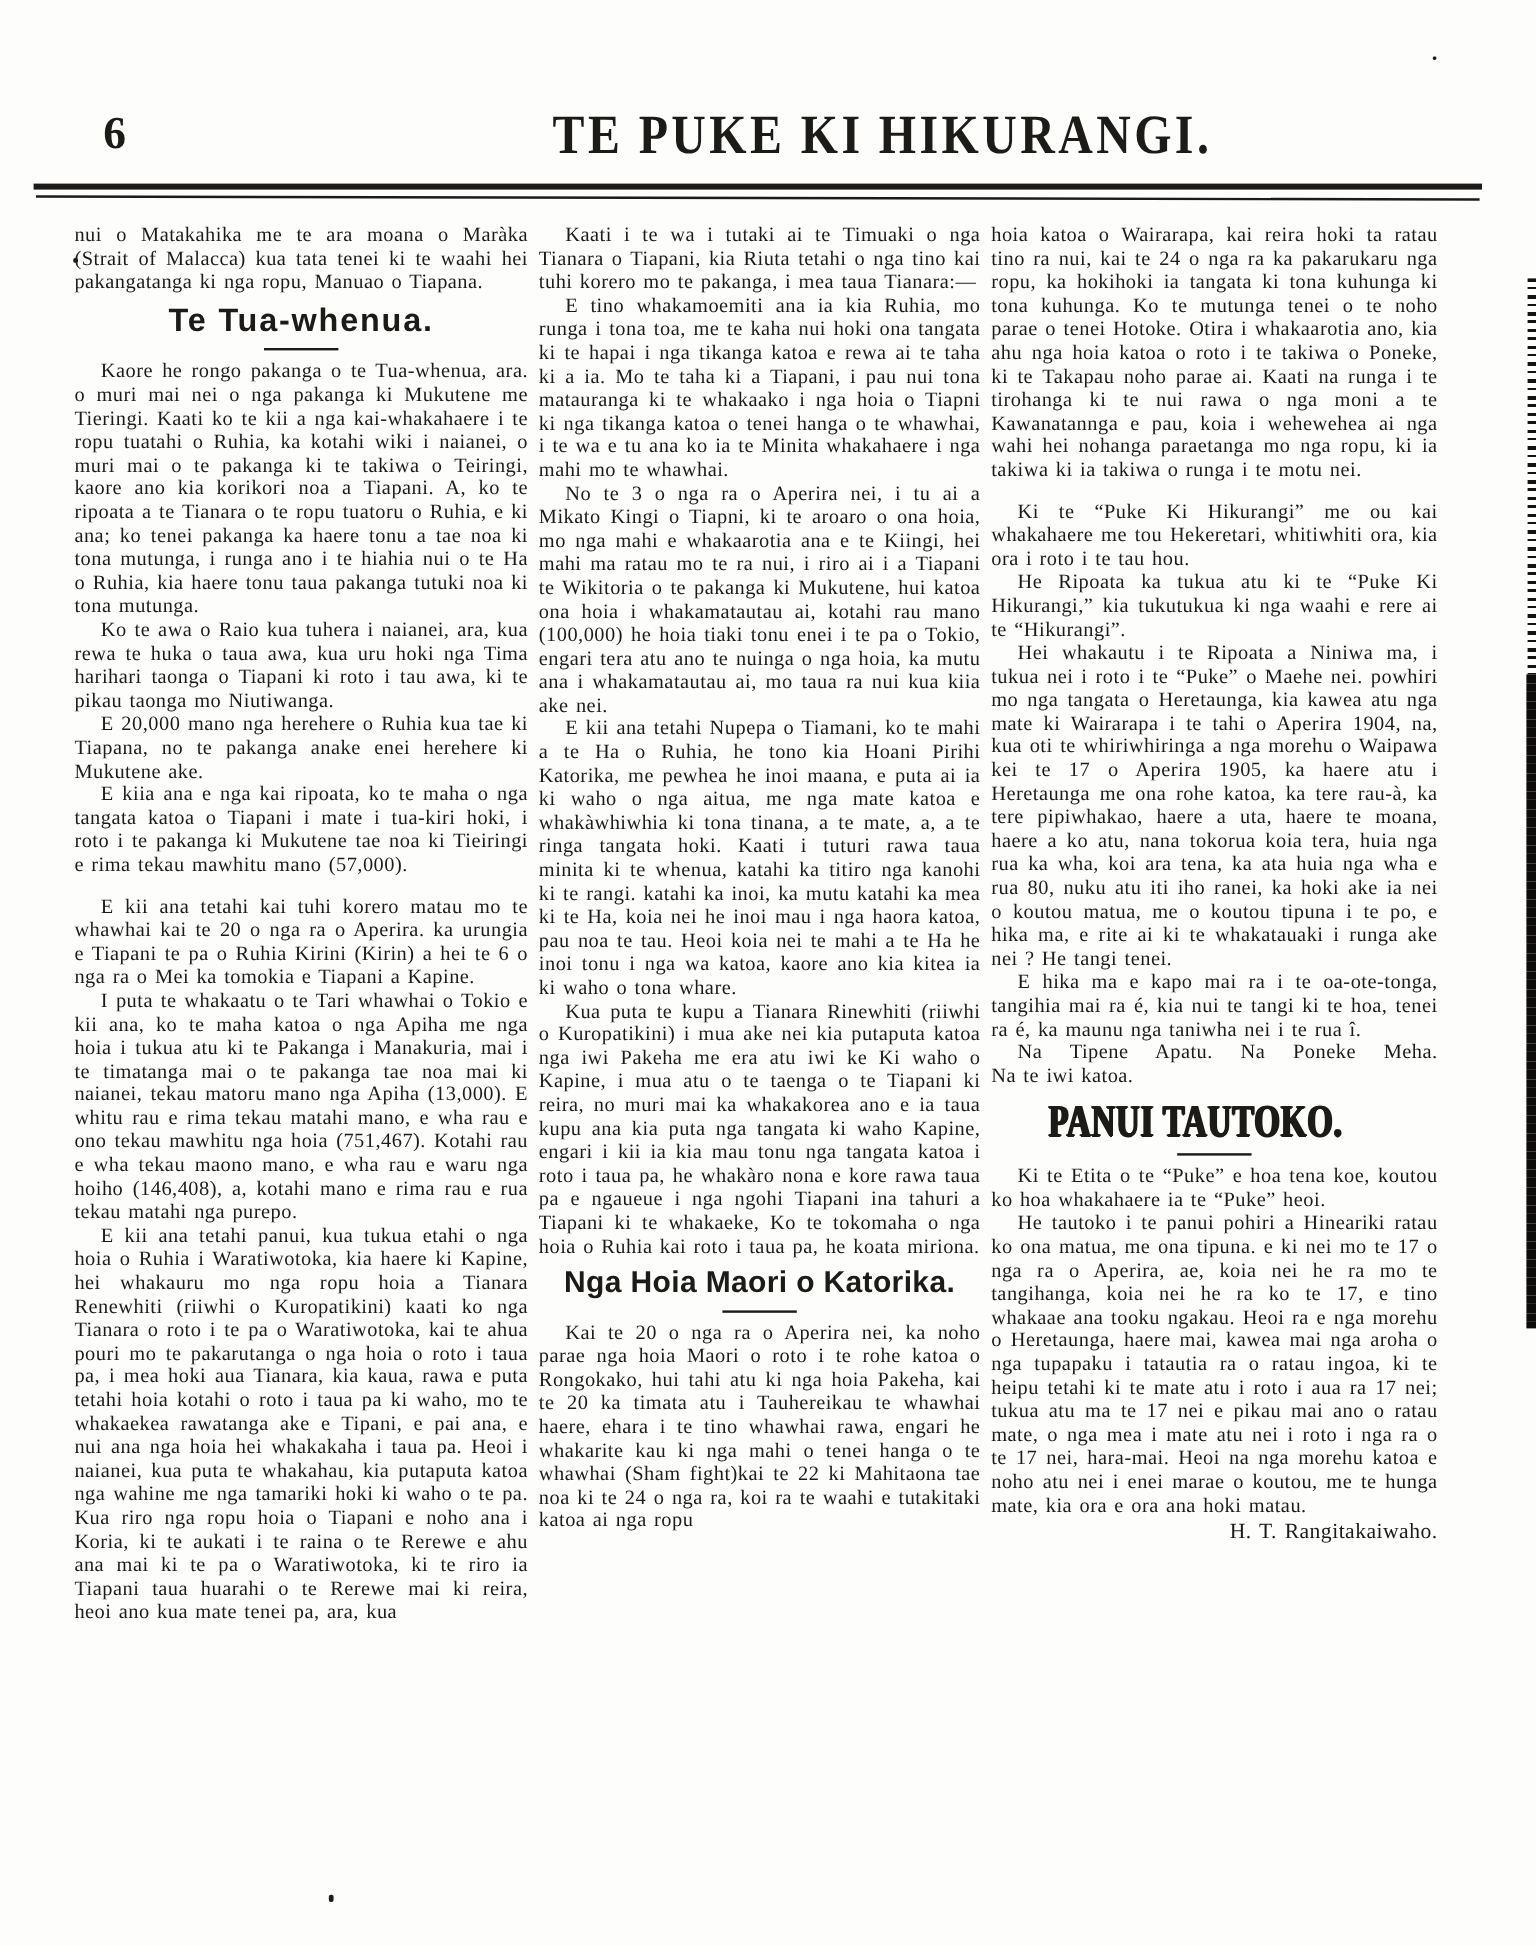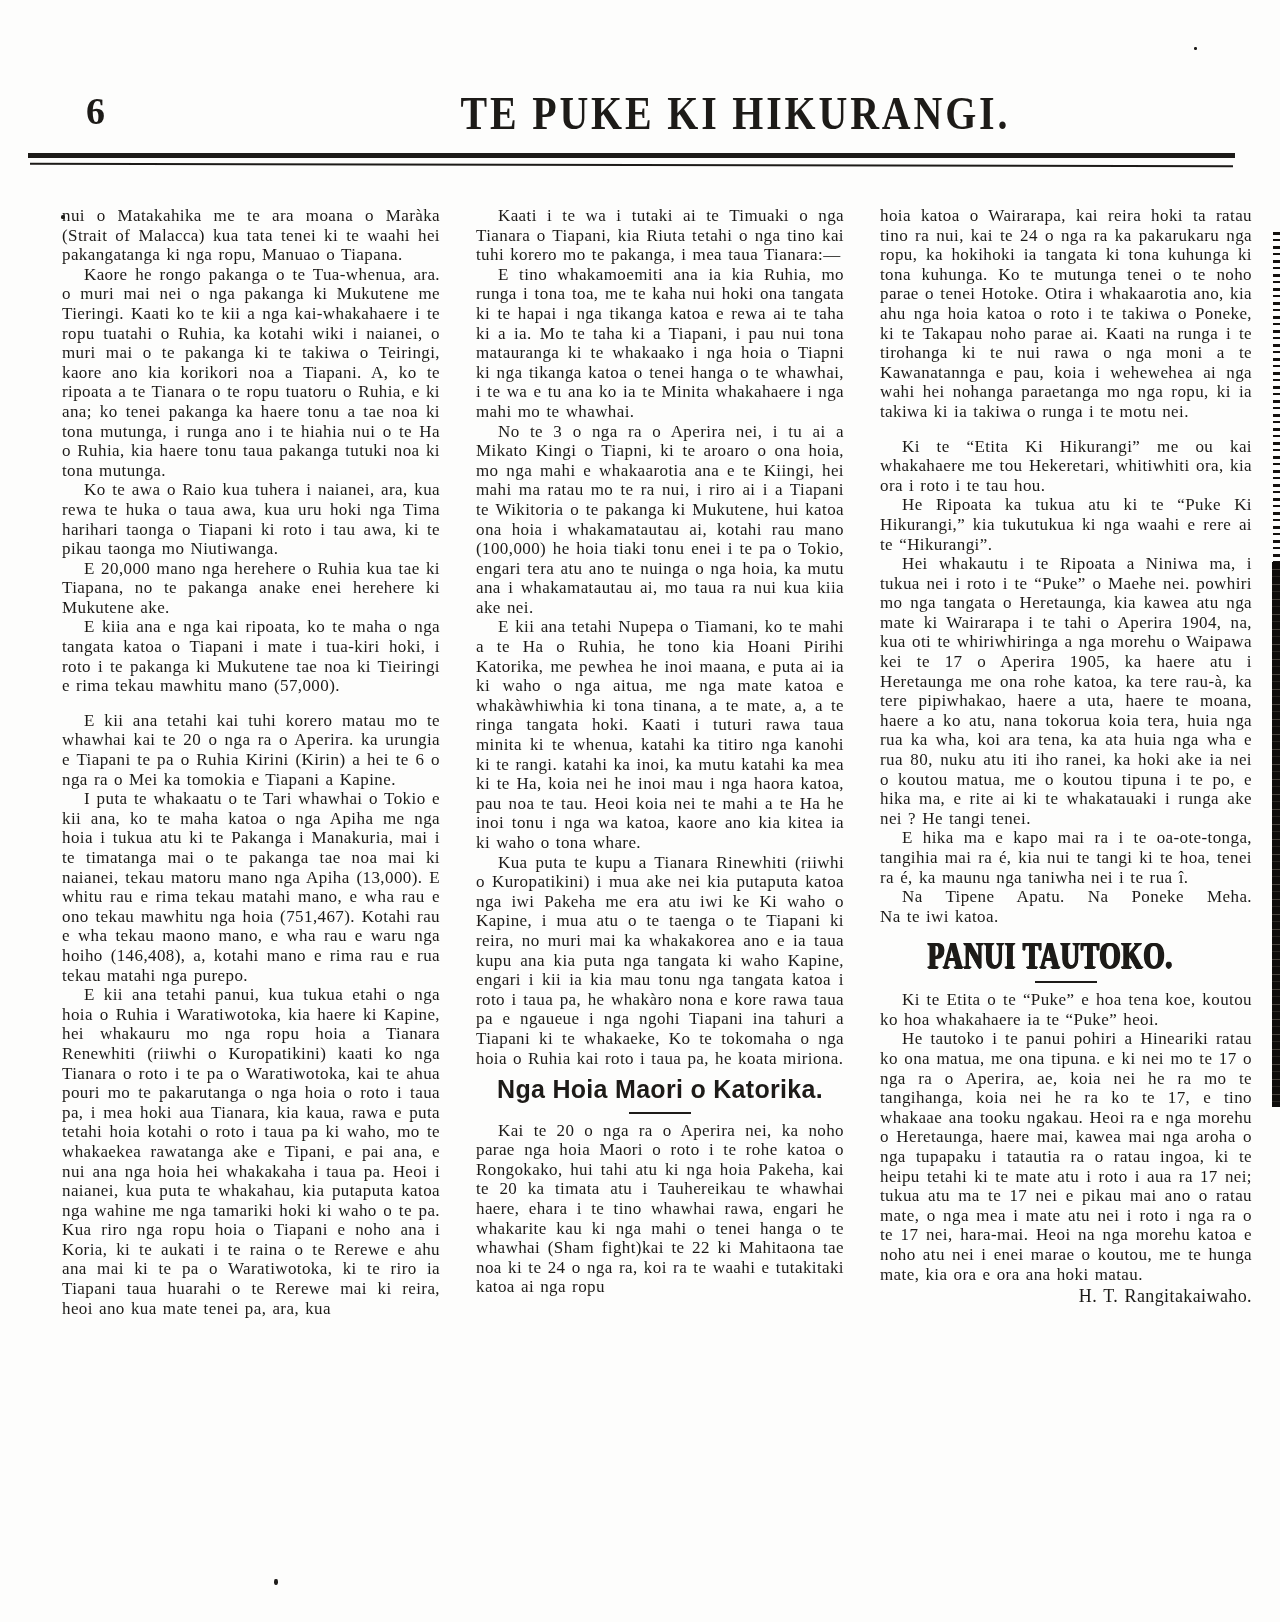--- a/index.html
+++ b/index.html
@@ -19,21 +19,21 @@
     text-align:center;
     font:bold 42px/1 "Liberation Serif", serif;
     letter-spacing:3px; white-space:nowrap;
     transform:scale(0.95,1.1); transform-origin:center top;
   }
   .rule-thick { position:absolute; left:28px; top:153px; width:1207px; height:5px; background:var(--ink); }
   .rule-thin  { position:absolute; left:30px; top:164px; width:1203px; height:2px; background:var(--ink); transform:rotate(0.12deg); }
 
   .columns {
     position:absolute; left:62px; top:186px; width:1154px;
-    display:flex; gap:36px;margin-top:20px;
+    display:flex; gap:9px;
   }
   .col { flex:0 0 auto; }
   .col-0 { width:378px; } .col-1 { width:368px; } .col-2 { width:372px; }
 
   .para {
     margin:0; text-align:justify;
     font-size:17px; line-height:19.6px;
     letter-spacing:0.4px; word-spacing:1.5px;
     color:var(--ink);
   }
@@ -83,20 +83,24 @@
 
 <div class="page">
   <div class="page-number">6</div>
   <h1 class="masthead">TE PUKE KI HIKURANGI.</h1>
   <div class="rule-thick"></div>
   <div class="rule-thin"></div>
 
   <div class="columns">
     <div class="col col-0">
         <p class="para continuation">nui o Matakahika me te ara moana o Maràka (Strait of Malacca) kua tata tenei ki te waahi hei pakangatanga ki nga ropu, Manuao o Tiapana.</p>
+        <div class="sec-head heading">
+          <div class="sec-head-text">Te Tua-whenua.</div>
+          <hr class="sec-rule">
+        </div>
         <p class="para paragraph">Kaore he rongo pakanga o te Tua-whenua, ara. o muri mai nei o nga pakanga ki Mukutene me Tieringi. Kaati ko te kii a nga kai-whakahaere i te ropu tuatahi o Ruhia, ka kotahi wiki i naianei, o muri mai o te pakanga ki te takiwa o Teiringi, kaore ano kia korikori noa a Tiapani. A, ko te ripoata a te Tianara o te ropu tuatoru o Ruhia, e ki ana; ko tenei pakanga ka haere tonu a tae noa ki tona mutunga, i runga ano i te hiahia nui o te Ha o Ruhia, kia haere tonu taua pakanga tutuki noa ki tona mutunga.</p>
         <p class="para paragraph">Ko te awa o Raio kua tuhera i naianei, ara, kua rewa te huka o taua awa, kua uru hoki nga Tima harihari taonga o Tiapani ki roto i tau awa, ki te pikau taonga mo Niutiwanga.</p>
         <p class="para paragraph">E 20,000 mano nga herehere o Ruhia kua tae ki Tiapana, no te pakanga anake enei herehere ki Mukutene ake.</p>
         <p class="para paragraph">E kiia ana e nga kai ripoata, ko te maha o nga tangata katoa o Tiapani i mate i tua-kiri hoki, i roto i te pakanga ki Mukutene tae noa ki Tieiringi e rima tekau mawhitu mano (57,000).</p>
         <p class="para paragraph spaced">E kii ana tetahi kai tuhi korero matau mo te whawhai kai te 20 o nga ra o Aperira. ka urungia e Tiapani te pa o Ruhia Kirini (Kirin) a hei te 6 o nga ra o Mei ka tomokia e Tiapani a Kapine.</p>
         <p class="para paragraph">I puta te whakaatu o te Tari whawhai o Tokio e kii ana, ko te maha katoa o nga Apiha me nga hoia i tukua atu ki te Pakanga i Manakuria, mai i te timatanga mai o te pakanga tae noa mai ki naianei, tekau matoru mano nga Apiha (13,000). E whitu rau e rima tekau matahi mano, e wha rau e ono tekau mawhitu nga hoia (751,467). Kotahi rau e wha tekau maono mano, e wha rau e waru nga hoiho (146,408), a, kotahi mano e rima rau e rua tekau matahi nga purepo.</p>
         <p class="para paragraph">E kii ana tetahi panui, kua tukua etahi o nga hoia o Ruhia i Waratiwotoka, kia haere ki Kapine, hei whakauru mo nga ropu hoia a Tianara Renewhiti (riiwhi o Kuropatikini) kaati ko nga Tianara o roto i te pa o Waratiwotoka, kai te ahua pouri mo te pakarutanga o nga hoia o roto i taua pa, i mea hoki aua Tianara, kia kaua, rawa e puta tetahi hoia kotahi o roto i taua pa ki waho, mo te whakaekea rawatanga ake e Tipani, e pai ana, e nui ana nga hoia hei whakakaha i taua pa. Heoi i naianei, kua puta te whakahau, kia putaputa katoa nga wahine me nga tamariki hoki ki waho o te pa. Kua riro nga ropu hoia o Tiapani e noho ana i Koria, ki te aukati i te raina o te Rerewe e ahu ana mai ki te pa o Waratiwotoka, ki te riro ia Tiapani taua huarahi o te Rerewe mai ki reira, heoi ano kua mate tenei pa, ara, kua</p>
       </div>
     <div class="col col-1">
         <p class="para paragraph">Kaati i te wa i tutaki ai te Timuaki o nga Tianara o Tiapani, kia Riuta tetahi o nga tino kai tuhi korero mo te pakanga, i mea taua Tianara:—</p>
@@ -105,21 +109,21 @@
         <p class="para paragraph">E kii ana tetahi Nupepa o Tiamani, ko te mahi a te Ha o Ruhia, he tono kia Hoani Pirihi Katorika, me pewhea he inoi maana, e puta ai ia ki waho o nga aitua, me nga mate katoa e whakàwhiwhia ki tona tinana, a te mate, a, a te ringa tangata hoki.  Kaati i tuturi rawa taua minita ki te whenua, katahi ka titiro nga kanohi ki te rangi. katahi ka inoi, ka mutu katahi ka mea ki te Ha, koia nei he inoi mau i nga haora katoa, pau noa te tau.  Heoi koia nei te mahi a te Ha he inoi tonu i nga wa katoa, kaore ano kia kitea ia ki waho o tona whare.</p>
         <p class="para paragraph">Kua puta te kupu a Tianara Rinewhiti (riiwhi o Kuropatikini) i mua ake nei kia putaputa katoa nga iwi Pakeha me era atu iwi ke Ki waho o Kapine, i mua atu o te taenga o te Tiapani ki reira, no muri mai ka whakakorea ano e ia taua kupu ana kia puta nga tangata ki waho Kapine, engari i kii ia kia mau tonu nga tangata katoa i roto i taua pa, he whakàro nona e kore rawa taua pa e ngaueue i nga ngohi Tiapani ina tahuri a Tiapani ki te whakaeke,  Ko te tokomaha o nga hoia o Ruhia kai roto i taua pa, he koata miriona.</p>
         <div class="sec-head heading2">
           <div class="sec-head-text">Nga Hoia Maori o Katorika.</div>
           <hr class="sec-rule">
         </div>
         <p class="para paragraph">Kai te 20 o nga ra o Aperira nei, ka noho parae nga hoia Maori o roto i te rohe katoa o Rongokako, hui tahi atu ki nga hoia Pakeha, kai te 20 ka timata atu i Tauhereikau te whawhai haere, ehara i te tino whawhai rawa, engari he whakarite kau ki nga mahi o tenei hanga o te whawhai (Sham fight)kai te 22 ki Mahitaona tae noa ki te 24 o nga ra, koi ra te waahi e tutakitaki katoa ai nga ropu</p>
       </div>
     <div class="col col-2">
         <p class="para continuation">hoia katoa o Wairarapa, kai reira hoki ta ratau tino ra nui, kai te 24 o nga ra ka pakarukaru nga ropu, ka hokihoki ia tangata ki tona kuhunga ki tona kuhunga.  Ko te mutunga tenei o te noho parae o tenei Hotoke.  Otira i whakaarotia ano, kia ahu nga hoia katoa o roto i te takiwa o Poneke, ki te Takapau noho parae ai.  Kaati na runga i te tirohanga ki te nui rawa o nga moni a te Kawanatannga e pau, koia i wehewehea ai nga wahi hei nohanga paraetanga mo nga ropu, ki ia takiwa ki ia takiwa o runga i te motu nei.</p>
-        <p class="para paragraph spaced">Ki te “Etita Ki Hikurangi” me ou kai whakahaere me tou Hekeretari, whitiwhiti ora, kia ora i roto i te tau hou.</p>
+        <p class="para paragraph spaced">Ki te “Puke Ki Hikurangi” me ou kai whakahaere me tou Hekeretari, whitiwhiti ora, kia ora i roto i te tau hou.</p>
         <p class="para paragraph">He Ripoata ka tukua atu ki te “Puke Ki Hikurangi,” kia tukutukua ki nga waahi e rere ai te “Hikurangi”.</p>
         <p class="para paragraph">Hei whakautu i te Ripoata a Niniwa ma, i tukua nei i roto i te “Puke” o Maehe nei. powhiri mo nga tangata o Heretaunga, kia kawea atu nga mate ki Wairarapa i te tahi o Aperira 1904, na, kua oti te whiriwhiringa a nga morehu o Waipawa kei te 17 o Aperira 1905, ka haere atu i Heretaunga me ona rohe katoa, ka tere rau-à, ka tere pipiwhakao, haere a uta, haere te moana, haere a ko atu, nana tokorua koia tera, huia nga rua ka wha, koi ara tena, ka ata huia nga wha e rua 80, nuku atu iti iho ranei, ka hoki ake ia nei o koutou matua, me o koutou tipuna i te po, e hika ma, e rite ai ki te whakatauaki i runga ake nei ?  He tangi tenei.</p>
         <p class="para paragraph">E hika ma e kapo mai ra i te oa-ote-tonga, tangihia mai ra é, kia nui te tangi ki te hoa, tenei ra é, ka maunu nga taniwha nei i te rua î.</p>
         <p class="para paragraph spread">Na Tipene Apatu. Na Poneke Meha.</p>
         <p class="para centered">Na te iwi katoa.</p>
         <div class="display-head"><div class="display-head-text">PANUI TAUTOKO.</div><hr class="sec-rule"></div>
         <p class="para paragraph">Ki te Etita o te “Puke” e hoa tena koe, koutou ko hoa whakahaere ia te “Puke” heoi.</p>
         <p class="para paragraph">He tautoko i te panui pohiri a Hineariki ratau ko ona matua, me ona tipuna. e ki nei mo te 17 o nga ra o Aperira, ae, koia nei he ra mo te tangihanga, koia nei he ra ko te 17, e tino whakaae ana tooku ngakau.  Heoi ra e nga morehu o Heretaunga, haere mai, kawea mai nga aroha o nga tupapaku i tatautia ra o ratau ingoa, ki te heipu tetahi ki te mate atu i roto i aua ra 17 nei; tukua atu ma te 17 nei e pikau mai ano o ratau mate, o nga mea i mate atu nei i roto i nga ra o te 17 nei, hara-mai.  Heoi na nga morehu katoa e noho atu nei i enei marae o koutou, me te hunga mate, kia ora e ora ana hoki matau.</p>
         <p class="para signature">H. T. Rangitakaiwaho.</p>
       </div>

